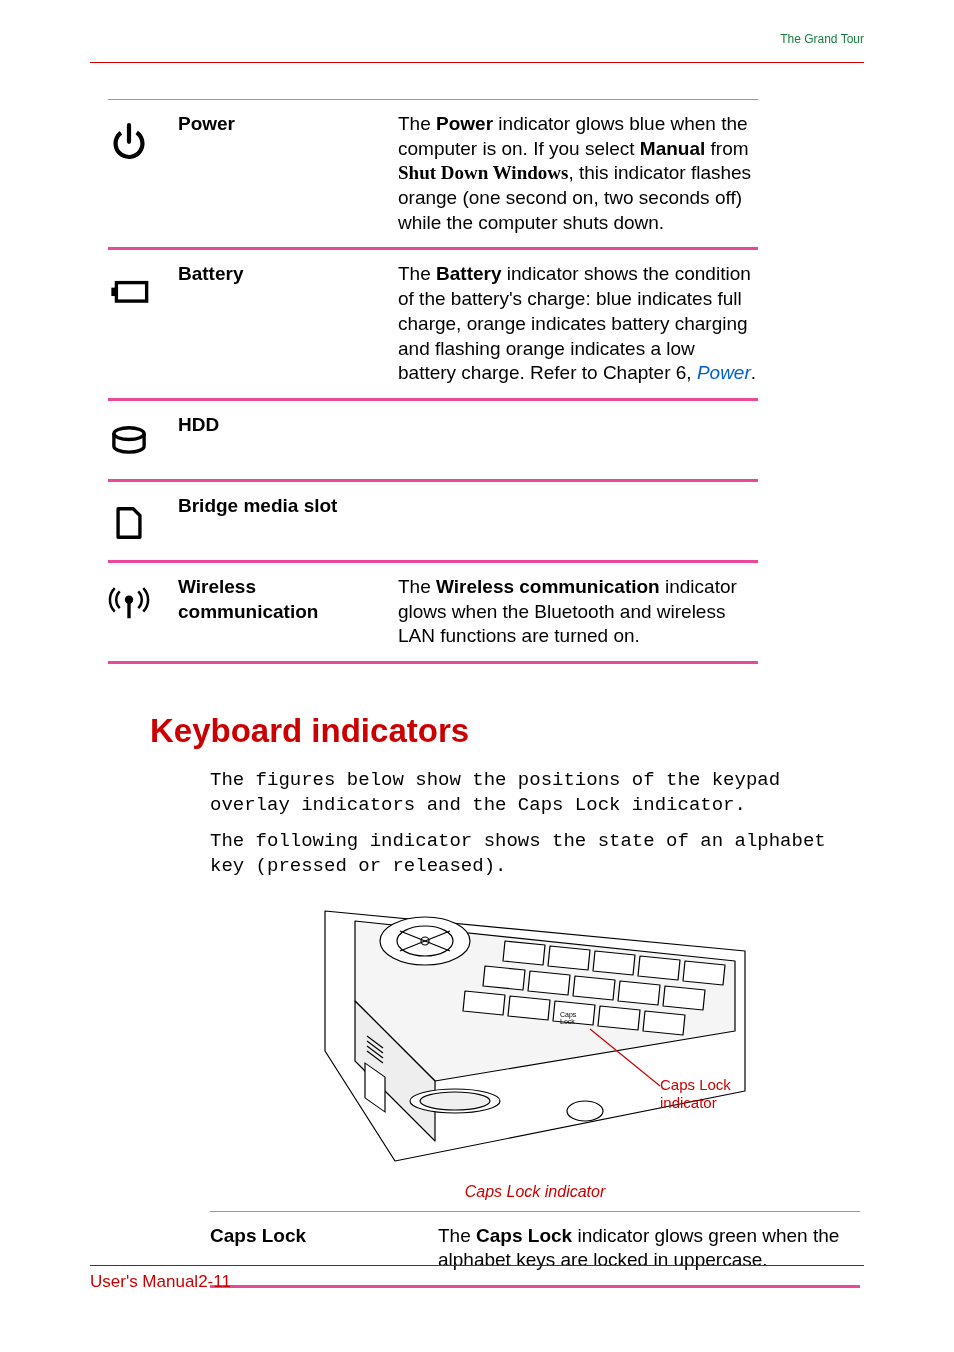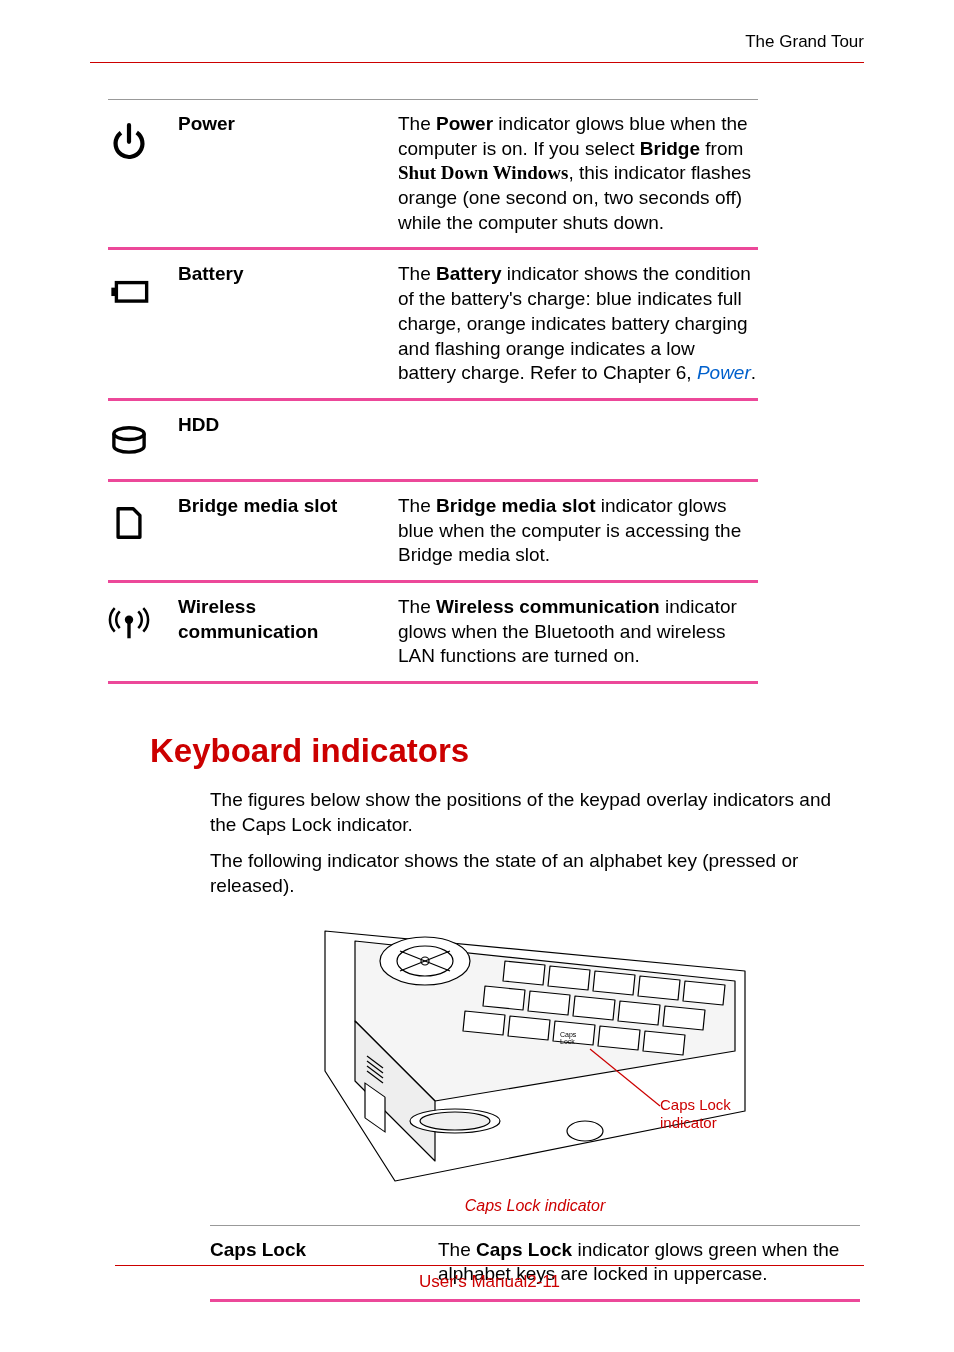--- a/index.html
+++ b/index.html
@@ -6,23 +6,23 @@
     body {
       font-family: Arial, Helvetica, sans-serif;
       background: #fff;
       width: 954px;
       height: 1352px;
       position: relative;
       padding: 32px 90px 60px 90px;
     }
     .page-header {
       text-align: right;
-      color: #000000;
-      font-size: 17px;
-      padding-bottom: 10px;
+      color: #15803d;
+      font-size: 12px;
+      padding-bottom: 16px;
       border-bottom: 1.5px solid #cc0000;
       margin-bottom: 36px;
     }
     .table-section {
       margin-left: 18px;
       width: 650px;
     }
     .indicator-row {
       display: flex;
       border-bottom: 3px solid #ec4899;
@@ -66,29 +66,31 @@
       margin-top: 48px;
       margin-bottom: 18px;
       margin-left: 60px;
     }
     .body-text {
       font-size: 19px;
       line-height: 1.3;
       margin-left: 120px;
       width: 650px;
       margin-bottom: 12px;
+      font-family: Liberation Mono, monospace;
     }
     .figure-container {
       margin-left: 120px;
       width: 650px;
       display: flex;
       flex-direction: column;
       align-items: center;
       margin-top: 10px;
       margin-bottom: 10px;
+      gap: 6px;
     }
     .figure-image {
       width: 460px;
       height: 280px;
       position: relative;
       border: none;
     }
     .callout-label {
       position: absolute;
       color: #cc0000;
@@ -113,42 +115,41 @@
       width: 200px;
     }
     .page-footer {
       position: absolute;
       bottom: 60px;
       left: 90px;
       right: 90px;
       border-top: 1.5px solid #cc0000;
       padding-top: 6px;
       display: flex;
-      justify-content: center;
+      justify-content: flex-start;
       color: #cc0000;
       font-size: 17px;
-      margin-left: 25px;
     }
   </style>
 </head>
 <body>
 
 <div class="page-header">The Grand Tour</div>
 
 <div class="table-section">
 
   <div class="indicator-row">
     <div class="icon-cell">
       <svg viewBox="0 0 50 50">
           <circle cx="25" cy="28" r="16" fill="none" stroke="#000" stroke-width="5" stroke-dasharray="80 20" transform="rotate(-55 25 28)"></circle>
           <line x1="25" y1="6" x2="25" y2="26" stroke="#000" stroke-width="5" stroke-linecap="round"></line>
         </svg>
     </div>
     <div class="label-cell">Power</div>
-    <div class="desc-cell">The <b>Power</b> indicator glows blue when the computer is on. If you select <b>Bridge</b> from <span class="mono">Shut Down Windows</span>, this indicator flashes orange (one second on, two seconds off) while the computer shuts down.</div>
+    <div class="desc-cell">The <b>Power</b> indicator glows blue when the computer is on. If you select <b>Manual</b> from <span class="mono">Shut Down Windows</span>, this indicator flashes orange (one second on, two seconds off) while the computer shuts down.</div>
   </div>
 
   <div class="indicator-row">
     <div class="icon-cell">
       <svg viewBox="0 0 50 50">
           <rect x="10" y="15" width="36" height="22" fill="none" stroke="#000" stroke-width="4"></rect>
           <rect x="4" y="21" width="6" height="10" fill="#000"></rect>
         </svg>
     </div>
     <div class="label-cell">Battery</div>
@@ -165,21 +166,20 @@
     <div class="label-cell">HDD</div>
   </div>
 
   <div class="indicator-row">
     <div class="icon-cell">
       <svg viewBox="0 0 50 50">
           <path d="M 12 8 L 30 8 L 38 16 L 38 42 L 12 42 Z" fill="none" stroke="#000" stroke-width="4" stroke-linejoin="round"></path>
         </svg>
     </div>
     <div class="label-cell">Bridge media slot</div>
-    <div class="desc-cell">The <b>Bridge media slot</b> indicator glows blue when the computer is accessing the Bridge media slot.</div>
   </div>
 
   <div class="indicator-row">
     <div class="icon-cell">
       <svg viewBox="0 0 50 50">
         <circle cx="25" cy="20" r="5" fill="#000"></circle>
         <line x1="25" y1="20" x2="25" y2="42" stroke="#000" stroke-width="4"></line>
         <path d="M 14 10 A 14 14 0 0 0 14 30" fill="none" stroke="#000" stroke-width="3"></path>
         <path d="M 8 6 A 20 20 0 0 0 8 34" fill="none" stroke="#000" stroke-width="3"></path>
         <path d="M 36 10 A 14 14 0 0 1 36 30" fill="none" stroke="#000" stroke-width="3"></path>

